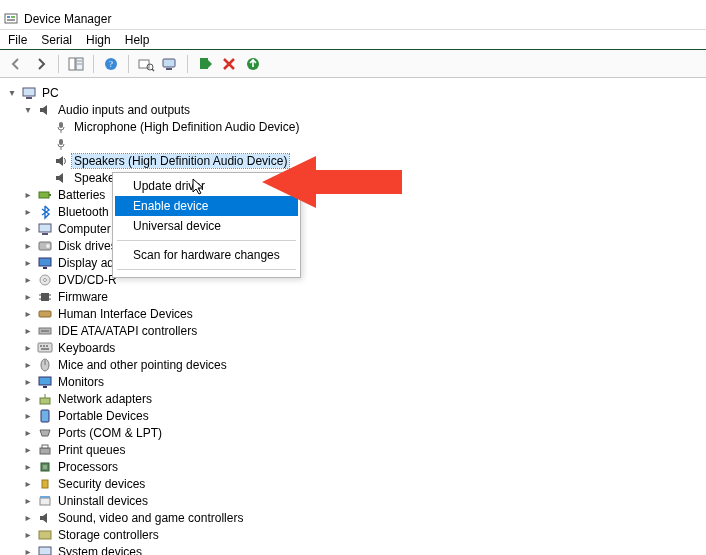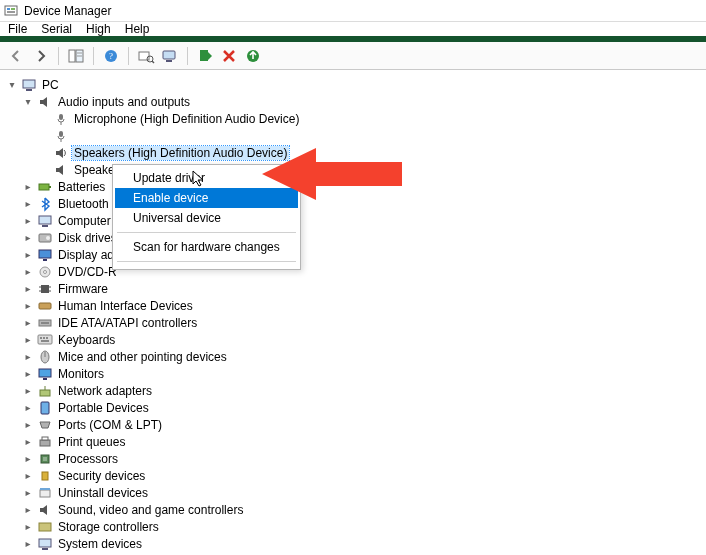--- a/index.html
+++ b/index.html
@@ -15,32 +15,33 @@
     overflow: hidden;
     position: relative;
   }
   .titlebar {
     height: 22px;
     display: flex;
     align-items: center;
     padding: 0 4px;
     gap: 6px;
     border-bottom: 1px solid #dcdcdc;
+    margin-top: 8px;
   }
   .titlebar .app-icon {
     width: 14px; height: 14px;
     display:flex;align-items:center;justify-content:center;
   }
   .menubar {
     height: 20px;
     display: flex;
     align-items: center;
     gap: 14px;
     padding: 0 8px;
-    border-bottom: 6px solid #14532d;
+    border-bottom: 1px solid #14532d;
   }
   .menubar span { cursor: default; }
   .toolbar {
     height: 28px;
     display: flex;
     align-items: center;
     gap: 2px;
     padding: 2px 6px;
     border-bottom: 1px solid #c9c9c9;
     background: #fafafa;

